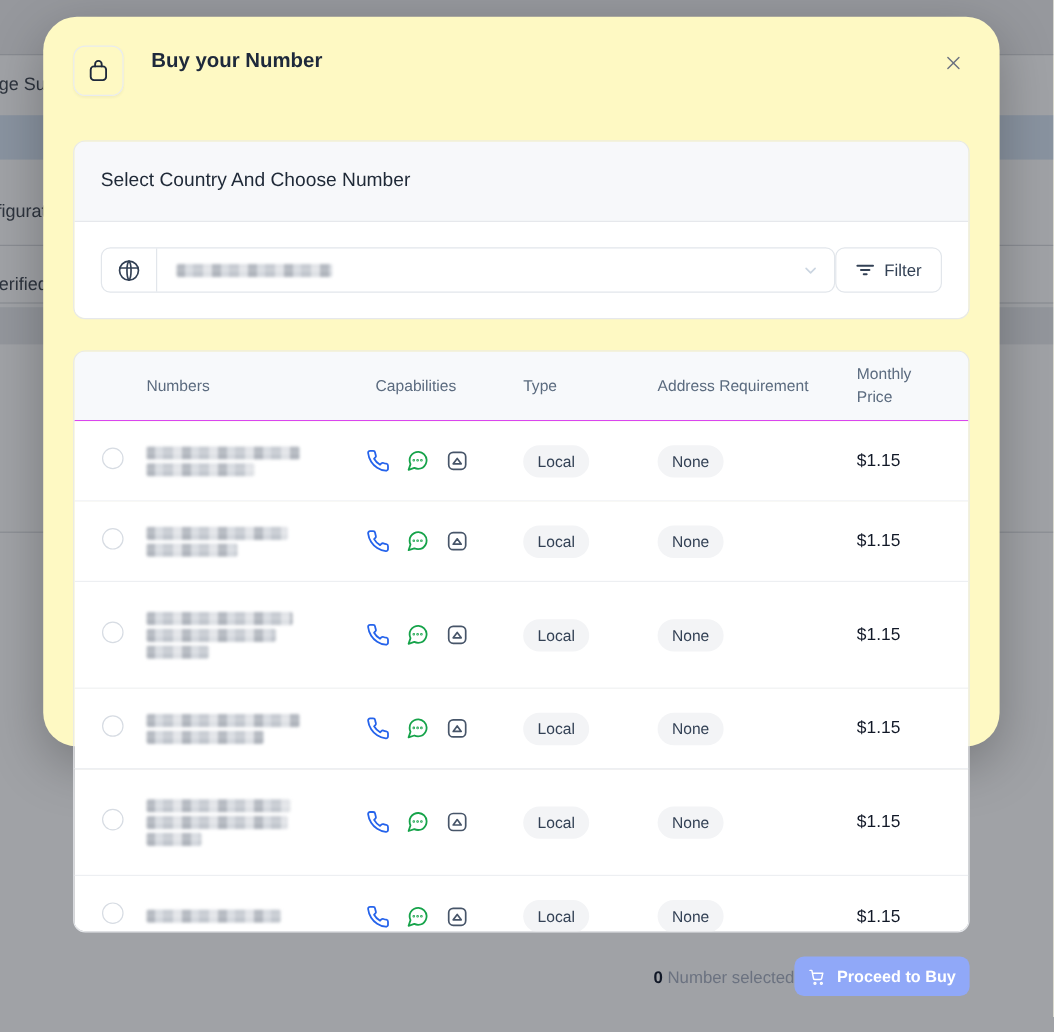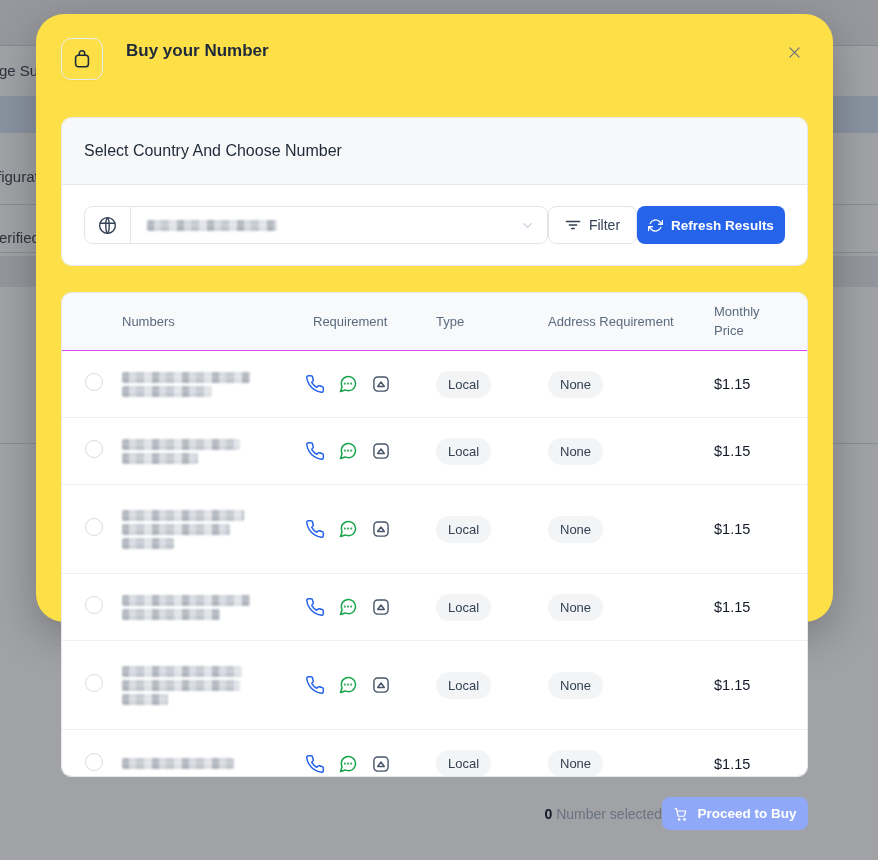--- a/index.html
+++ b/index.html
@@ -19,21 +19,21 @@
   .bg-line { position: absolute; left: 0; right: 0; height: 1px; background: #d9dbde; }
   .bg-band { position: absolute; left: 0; right: 0; }
   .bg-band.blue { top: 96px; height: 37px; background: #d7e4f4; }
   .bg-band.gray { top: 256px; height: 31px; background: #e8eaed; }
 
   .overlay { position: absolute; inset: 0; background: rgba(20, 25, 35, 0.40); }
 
   
   .modal {
     position: absolute; left: 36px; top: 14px; width: 797px; height: 608px;
-    background: #fde047; border-radius: 28px;
+    background: #fef9c3; border-radius: 28px;
     box-shadow: 0 14px 44px rgba(0,0,0,.26);
   }
 
   
   .m-header { display: flex; align-items: flex-start; gap: 23px; margin: 24px 25px 0; position: relative; }
   .bag-box { width: 42px; height: 42px; border: 1px solid #e9ecef; border-radius: 10px;
              display: flex; align-items: center; justify-content: center; flex: 0 0 auto;
              box-shadow: 0 1px 2px rgba(16,24,40,.04); }
   .m-title { font-size: 17px; font-weight: 700; color: #1e293b; padding-top: 3px; }
   .m-sub { font-size: 13.5px; color: #64748b; margin-top: 9px; }
@@ -153,36 +153,28 @@
             <path d="M6 9l6 6 6-6"></path>
           </svg>
         </span>
       </div>
       <button class="btn btn-filter">
         <svg width="16" height="16" viewBox="0 0 16 16" fill="none" stroke="#334155" stroke-width="1.7" stroke-linecap="round">
           <path d="M1.5 4.5h13M4.5 8h7M6.8 11.5h2.4"></path>
         </svg>
         <span>Filter</span>
       </button>
-      <button class="btn btn-refresh">
-        <svg width="15" height="15" viewBox="0 0 24 24" fill="none" stroke="#fff" stroke-width="2.1" stroke-linecap="round" stroke-linejoin="round">
-          <polyline points="23 4 23 10 17 10"></polyline>
-          <polyline points="1 20 1 14 7 14"></polyline>
-          <path d="M3.51 9a9 9 0 0 1 14.85-3.36L23 10M1 14l4.64 4.36A9 9 0 0 0 20.49 15"></path>
-        </svg>
-        <span>Refresh Results</span>
-      </button>
     </div>
   </div>
 
   <div class="card table-card">
     <div class="tgrid thead">
       <div></div>
       <div>Numbers</div>
-      <div class="th-caps">Requirement</div>
+      <div class="th-caps">Capabilities</div>
       <div>Type</div>
       <div>Address Requirement</div>
       <div><span class="th-price" style="display:inline-block">Monthly Price</span></div>
     </div>
     <div>
   <div class="tgrid trow" style="height: 67px;">
     <div>
       <span class="radio"></span>
     </div>
     <div>

